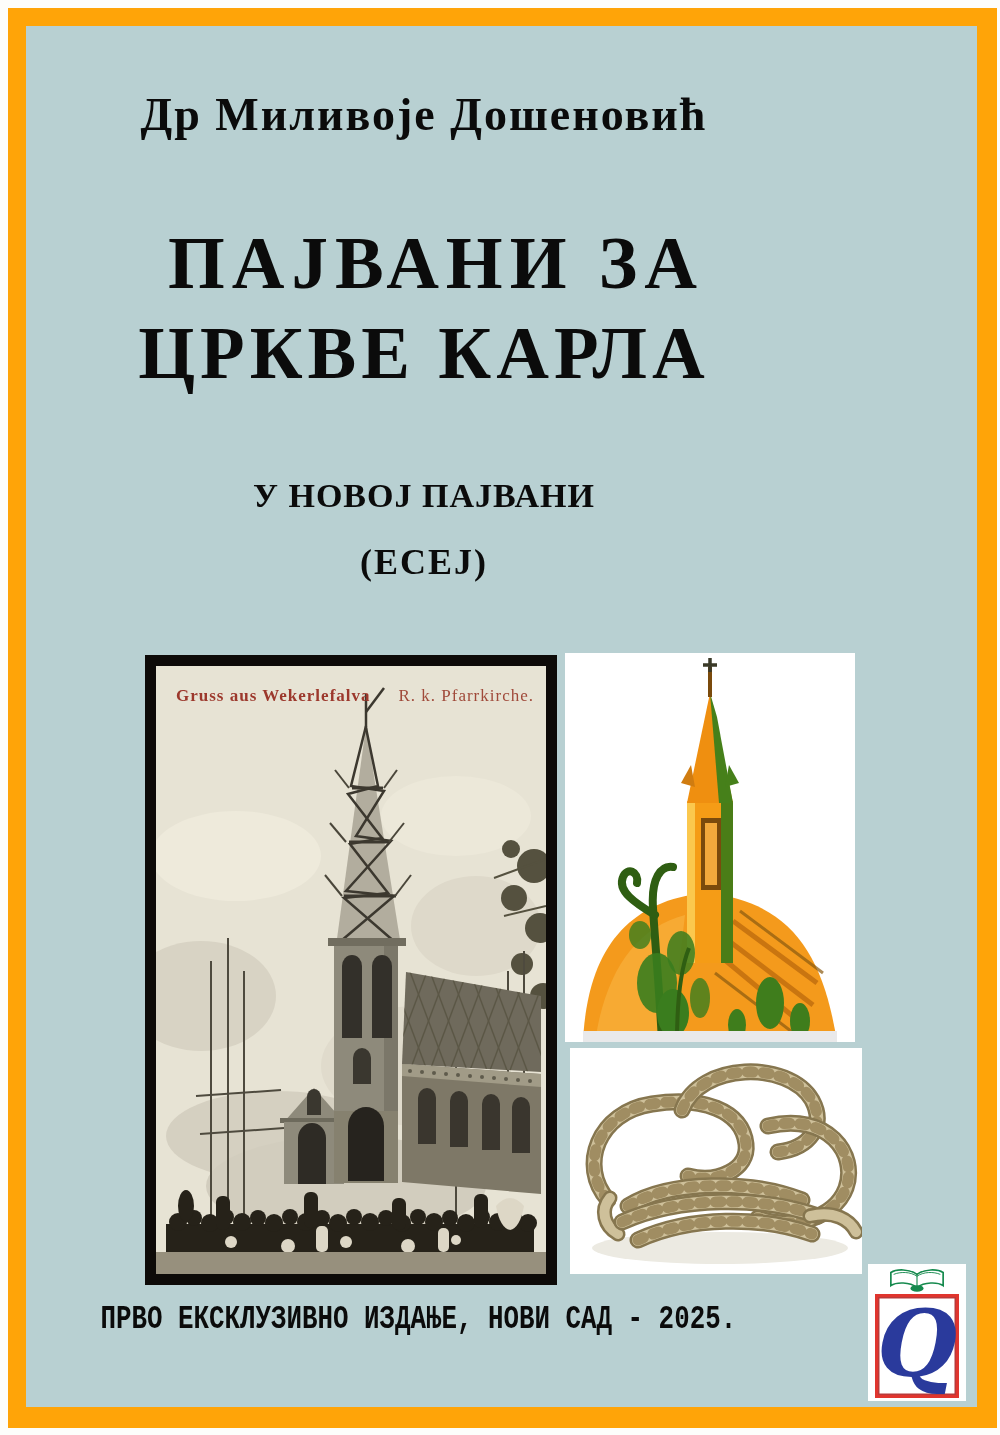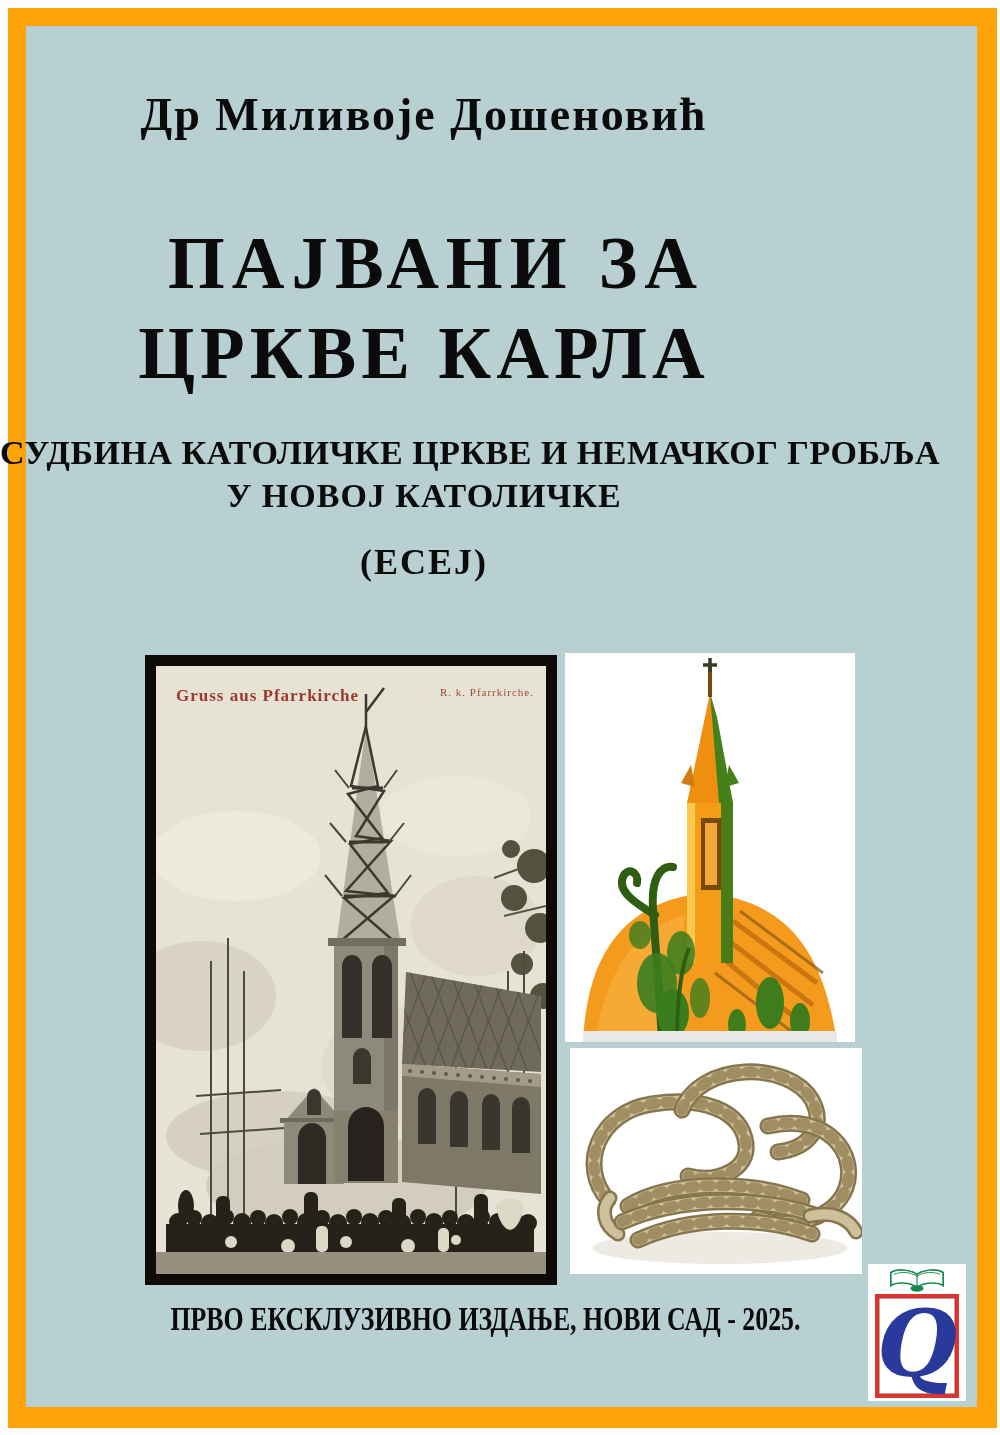--- a/index.html
+++ b/index.html
@@ -18,28 +18,28 @@
   .title1{top:222px;font-size:73px;font-weight:bold;letter-spacing:7px;padding-left:12px;}
   .title2{top:312px;font-size:73px;font-weight:bold;letter-spacing:5px;}
   .sub1{top:434px;font-size:34px;font-weight:bold;letter-spacing:0.5px;}
   .sub2{top:477px;font-size:34px;font-weight:bold;letter-spacing:1px;}
   .genre{top:541px;font-size:36px;font-weight:bold;letter-spacing:2px;}
 
   .postcard{position:absolute;left:145px;top:655px;width:412px;height:630px;background:#0d0a08;}
   .postcard-inner{position:absolute;left:11px;top:11px;width:390px;height:608px;background:#e7e3d4;overflow:hidden;}
   .postcard-inner svg{position:absolute;left:0;top:0;width:100%;height:100%;}
   .cap-left{position:absolute;left:20px;top:20px;font-size:17px;font-weight:bold;color:#9c382c;letter-spacing:1px;}
-  .cap-right{position:absolute;right:12px;top:20px;font-size:11px;color:#a04a3a;letter-spacing:1px;}
+  .cap-right{position:absolute;right:12px;top:20px;font-size:17px;color:#a04a3a;letter-spacing:1px;}
 
   .church-box{position:absolute;left:565px;top:653px;width:290px;height:389px;background:#ffffff;}
   .rope-box{position:absolute;left:570px;top:1048px;width:292px;height:226px;background:#ffffff;}
   .church-box svg,.rope-box svg{position:absolute;left:0;top:0;width:100%;height:100%;}
 
-  .edition{position:absolute;left:0;width:900px;text-align:right;color:#0b0b0b;
-           font-family:Liberation Serif, serif;font-weight:bold;white-space:nowrap;}
+  .edition{position:absolute;left:0;width:900px;text-align:left;color:#0b0b0b;
+           font-family:Liberation Mono, monospace;font-weight:bold;white-space:nowrap;}
   .edition span{display:inline-block;transform:scaleX(0.76);transform-origin:50% 50%;}
   .ed1{top:1300px;font-size:34px;}
   .ed2{top:1340px;font-size:29px;}
 
   .logo{position:absolute;left:868px;top:1264px;width:98px;height:137px;background:#ffffff;}
   .logo-book{display:block;margin:2px auto 0 auto;width:62px;height:28px;}
   .qbox{width:78px;height:98px;margin:0 auto;border:3px solid #e0352e;
         box-shadow:inset 0 0 0 1.5px #b93a3a;background:#ffffff;
         display:flex;align-items:center;justify-content:center;}
   .qletter{font-family:"DejaVu Serif",serif;font-style:italic;font-weight:bold;
@@ -48,22 +48,21 @@
 </head>
 <body>
 
 <div class="page">
   <div class="frame"></div>
   <div class="bg"></div>
 
   <div class="txt author">Др Миливоје Дошеновић</div>
   <div class="txt title1">ПАЈВАНИ ЗА</div>
   <div class="txt title2">ЦРКВЕ КАРЛА</div>
-  <div class="txt sub1">СУДБИНА КАТОЛИЧКЕ ЦРКВЕ И НЕМАЧКОГ ГРОБЉА</div>
-  <div class="txt sub2">У НОВОЈ КАТОЛИЧКЕ</div>
+  <div class="txt sub2">У НОВОЈ ПАЈВАНИ</div>
   <div class="txt genre">(ЕСЕЈ)</div>
 
   <div class="postcard">
     <div class="postcard-inner">
       <svg viewBox="0 0 390 608" preserveAspectRatio="none">
         <rect width="390" height="608" fill="#e7e3d4"></rect>
 
         <ellipse cx="80" cy="190" rx="85" ry="45" fill="#eeeadb"></ellipse>
         <ellipse cx="300" cy="150" rx="75" ry="40" fill="#ece8d9"></ellipse>
         <ellipse cx="45" cy="330" rx="75" ry="55" fill="#d8d3c4"></ellipse>
@@ -210,21 +209,21 @@
             <circle cx="190" cy="576" r="6"></circle>
           <circle cx="252" cy="580" r="7"></circle>
             <circle cx="300" cy="574" r="5"></circle>
           <rect x="160" y="560" width="12" height="26" rx="5"></rect>
           <rect x="282" y="562" width="11" height="24" rx="5"></rect>
           <path d="M340,540 q14,-16 28,0 q-4,22 -14,24 q-10,-2 -14,-24 z"></path>
         </g>
 
         <rect x="0" y="586" width="390" height="22" fill="#97907d"></rect>
       </svg>
-      <div class="cap-left">Gruss aus Pfarrkirche</div>
+      <div class="cap-left">Gruss aus Wekerlefalva</div>
       <div class="cap-right">R. k. Pfarrkirche.</div>
     </div>
   </div>
 
   <div class="church-box">
     <svg viewBox="0 0 290 389" preserveAspectRatio="none">
       <rect width="290" height="389" fill="#ffffff"></rect>
 
       <path d="M18,389 C22,300 60,248 140,240 C225,248 258,300 272,389 Z" fill="#f49a1c"></path>
       <path d="M30,389 C40,320 70,275 120,262 L105,389 Z" fill="#f8ae3a" opacity=".8"></path>

